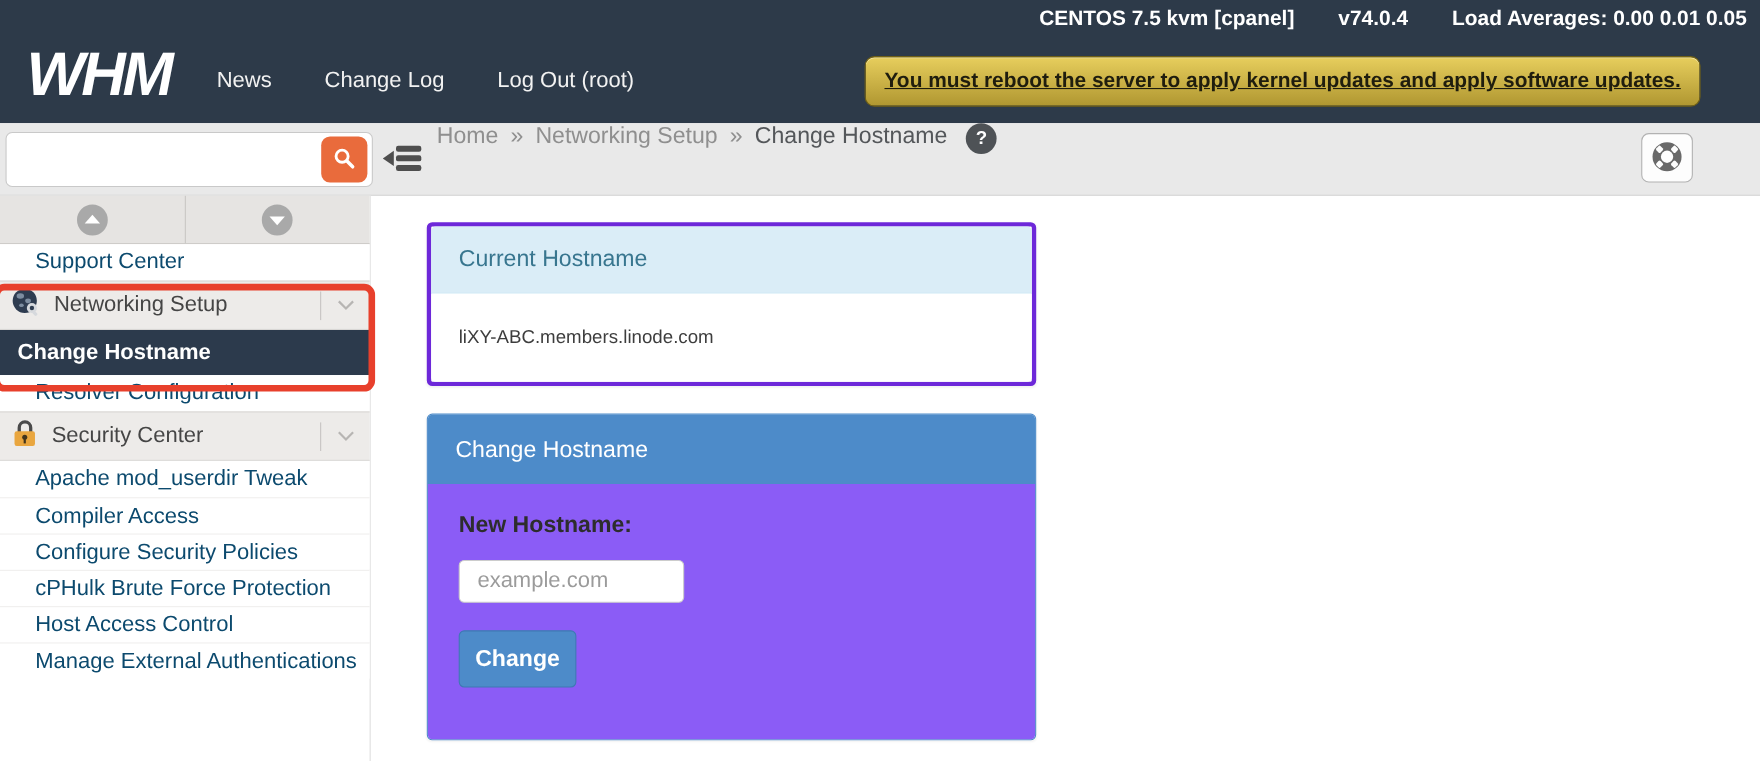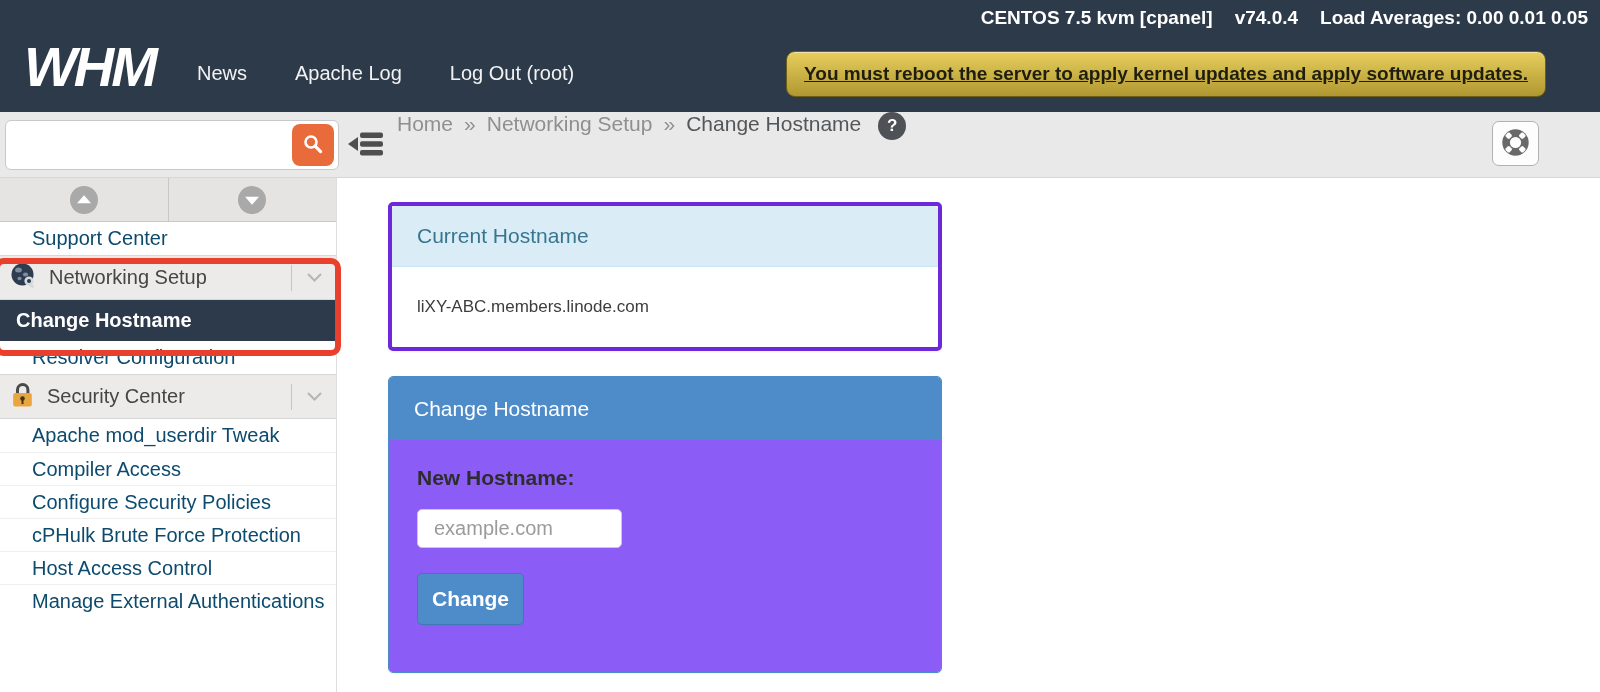--- a/index.html
+++ b/index.html
@@ -15,21 +15,21 @@
   
   .header { position: absolute; top: 0; left: 0; width: 1600px; height: 112px; background: #2d3a49; }
   .logo {
     position: absolute; left: 24px; top: 34px;
     font-size: 56px; font-weight: bold; font-style: italic;
     color: #fff; letter-spacing: -3px; cursor: pointer;
   }
   .header-nav { position: absolute; left: 197px; top: 62px; display: flex; gap: 48px; }
   .header-nav .nav-link { color: #f2f2f2; font-size: 20px; cursor: pointer; white-space: nowrap; }
   .status-bar {
-    position: absolute; top: 7px; right: 12px; display: flex; gap: 22px;
+    position: absolute; top: 7px; right: 12px; display: flex; gap: 40px;
     color: #fff; font-size: 19px; font-weight: 600; white-space: nowrap;
   }
   .warning-banner {
     position: absolute; top: 51px; right: 54px; height: 46px; line-height: 44px;
     padding: 0 17px; border-radius: 9px;
     background: linear-gradient(#e7ce5d, #b09731);
     border: 1px solid #6f5f16;
     box-shadow: inset 0 1px 0 rgba(255,255,255,.45);
     color: #1f1d0e; font-size: 19px; font-weight: 600;
     text-decoration: underline; cursor: pointer; white-space: nowrap;
@@ -165,21 +165,21 @@
 </style>
 </head>
 <body>
 
 <div class="stage">
 
   <div class="header">
     <div class="logo">WHM</div>
     <div class="header-nav">
       <span class="nav-link">News</span>
-      <span class="nav-link">Apache Log</span>
+      <span class="nav-link">Change Log</span>
       <span class="nav-link">Log Out (root)</span>
     </div>
     <div class="status-bar">
       <span>CENTOS 7.5 kvm [cpanel]</span>
       <span>v74.0.4</span>
       <span>Load Averages: 0.00 0.01 0.05</span>
     </div>
     <a class="warning-banner">You must reboot the server to apply kernel updates and apply software updates.</a>
   </div>
 

